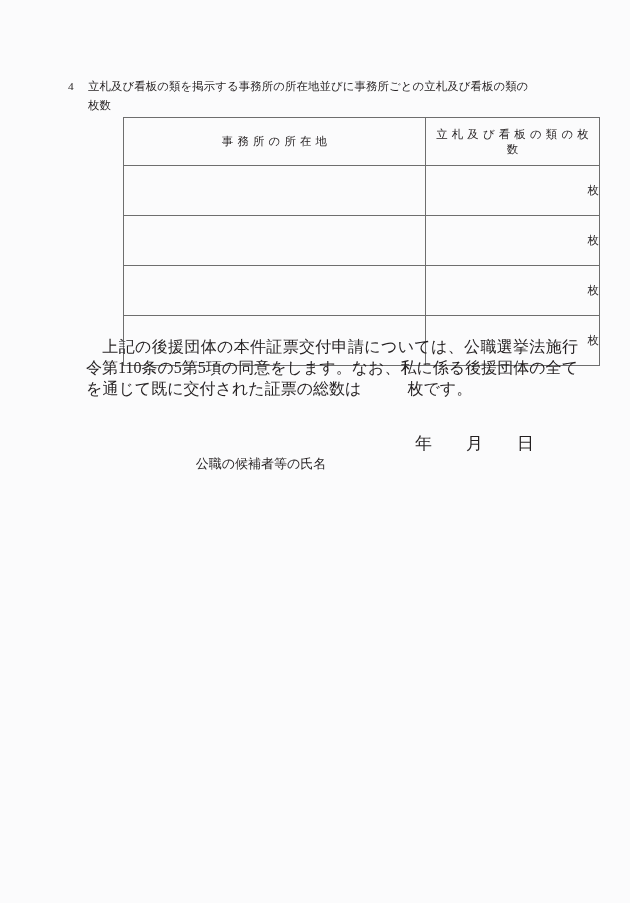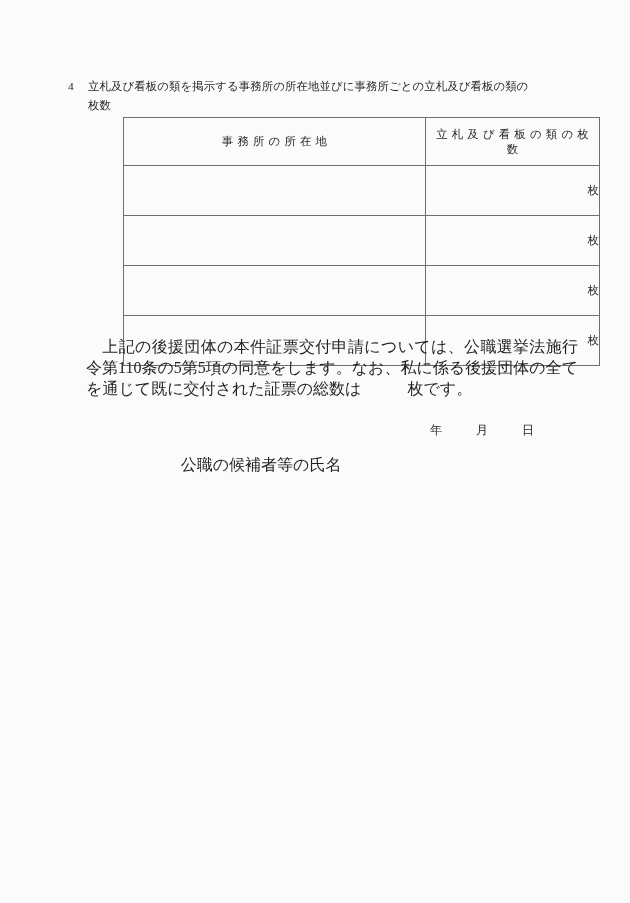--- a/index.html
+++ b/index.html
@@ -97,41 +97,41 @@
   .consent .lead { padding-left: 0; }
   .blank-gap {
     display: inline-block;
     width: 46px;
   }
 
   
   .date-line {
     position: absolute;
     left: 68px;
-    top: 422px;
+    top: 432px;
     width: 492px;
-    font-size: 12px;
+    font-size: 17px;
     text-align: right;
     padding-right: 26px;
     box-sizing: border-box;
   }
   .date-line .dpart {
     display: inline-block;
     margin-left: 34px;
   }
   .date-line .dpart:first-child { margin-left: 0; }
 
   
   .name-heading {
     position: absolute;
     left: 0;
     top: 455px;
     width: 522px;
     text-align: center;
-    font-size: 16px;
+    font-size: 13px;
   }
 
   
   .notes {
     position: absolute;
     left: 68px;
     top: 477px;
     width: 500px;
     font-size: 11.4px;
     line-height: 19.3px;

